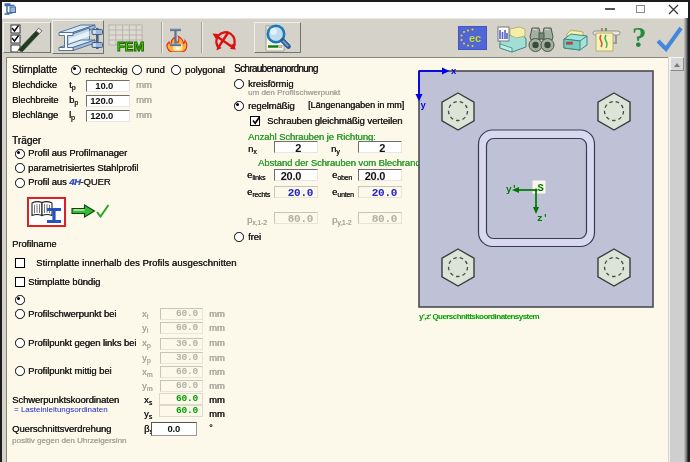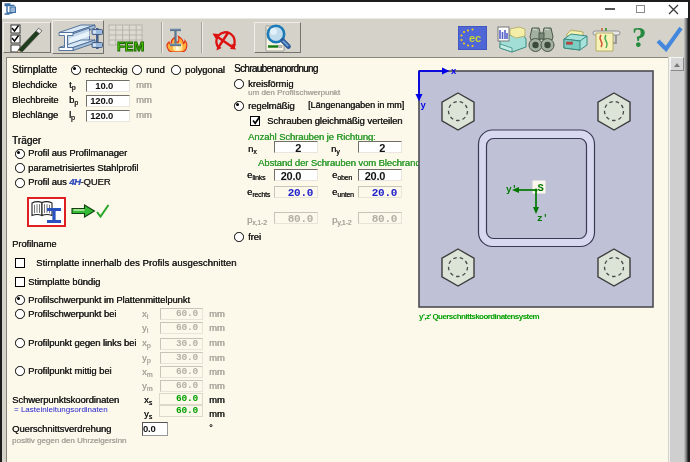--- a/index.html
+++ b/index.html
@@ -240,21 +240,20 @@
     <path d="M1 5.5 h12.5 v-3.5 l10 6 -10 6 v-3.5 h-12.5 Z" fill="#33bb33" stroke="#114411" stroke-width="1.1"></path>
     <path d="M2.5 7 h11" stroke="#bbeeaa" stroke-width="1.6"></path>
     <path d="M26 9 l3.5 4.5 L37.5 2" fill="none" stroke="#2aa52a" stroke-width="2"></path>
   </svg>
   <div class="abs lbl" style="left:12px;top:238px">Profilname</div>
   <div class="abs chk" style="left:15px;top:258px"></div>
   <div class="abs lbl" style="left:36px;top:257px;letter-spacing:0.05px">Stirnplatte innerhalb des Profils ausgeschnitten</div>
   <div class="abs chk" style="left:15px;top:277px"></div>
   <div class="abs lbl" style="left:28px;top:276px">Stirnplatte bündig</div>
   <div class="abs radio sel" style="left:15px;top:295px"></div>
-  <div class="abs lbl" style="left:28px;top:294px">Profilschwerpunkt im Plattenmittelpunkt</div>
   <div class="abs radio" style="left:15px;top:309px"></div>
   <div class="abs lbl" style="left:28px;top:308px">Profilschwerpunkt bei</div>
   <div class="abs gray" style="left:142px;top:308px">x<sub>i</sub></div>
   <div class="abs boxd" style="left:160px;top:308px;width:43px">60.0</div>
   <div class="abs gray" style="left:209px;top:308px">mm</div>
   <div class="abs gray" style="left:142px;top:322px">y<sub>i</sub></div>
   <div class="abs boxd" style="left:160px;top:322px;width:43px">60.0</div>
   <div class="abs gray" style="left:209px;top:322px">mm</div>
   <div class="abs radio" style="left:15px;top:338px"></div>
   <div class="abs lbl" style="left:28px;top:337px">Profilpunkt gegen links bei</div>
@@ -275,21 +274,21 @@
   <div class="abs lbl" style="left:12px;top:394px">Schwerpunktskoordinaten</div>
   <div class="abs blu" style="left:14px;top:405px;font-size:8px;letter-spacing:0">= Lasteinleitungsordinaten</div>
   <div class="abs lbl" style="left:144px;top:394px">x<sub>s</sub></div>
   <div class="abs grnv" style="left:159px;top:393px;width:44px;height:12px;background:#fdf9ea;border:1px solid #ddd8ca;font-family:'Liberation Mono',monospace;font-weight:bold;font-size:9.5px;letter-spacing:-0.2px;text-align:right;padding-right:4px;line-height:10px">60.0</div>
   <div class="abs lbl" style="left:209px;top:394px">mm</div>
   <div class="abs lbl" style="left:144px;top:408px">y<sub>s</sub></div>
   <div class="abs grnv" style="left:159px;top:405px;width:44px;height:12px;background:#fdf9ea;border:1px solid #ddd8ca;font-family:'Liberation Mono',monospace;font-weight:bold;font-size:9.5px;letter-spacing:-0.2px;text-align:right;padding-right:4px;line-height:10px">60.0</div>
   <div class="abs lbl" style="left:209px;top:408px">mm</div>
   <div class="abs lbl" style="left:12px;top:423px">Querschnittsverdrehung</div>
   <div class="abs lbl" style="left:144px;top:423px">β<sub>s</sub></div>
-  <div class="abs box" style="left:142px;top:422px;width:26px;height:14px;line-height:12px;border-color:#555 #999 #999 #555">0.0</div>
+  <div class="abs box" style="left:151px;top:422px;width:46px;height:14px;line-height:12px;border-color:#555 #999 #999 #555">0.0</div>
   <div class="abs lbl" style="left:209px;top:422px">°</div>
   <div class="abs gray" style="left:12px;top:436px;font-size:8px;letter-spacing:0">positiv gegen den Uhrzeigersinn</div>
 
   <div class="abs b" style="left:234px;top:63px;letter-spacing:-0.7px">Schraubenanordnung</div>
   <div class="abs radio" style="left:234px;top:79px"></div>
   <div class="abs lbl" style="left:248px;top:78px">kreisförmig</div>
   <div class="abs gray" style="left:248px;top:88px;font-size:8px;letter-spacing:0">um den Profilschwerpunkt</div>
   <div class="abs radio sel" style="left:234px;top:101px"></div>
   <div class="abs lbl" style="left:248px;top:100px">regelmäßig</div>
   <div class="abs lbl" style="left:308px;top:100px;letter-spacing:-0.05px;font-size:9px">[Längenangaben in mm]</div>

